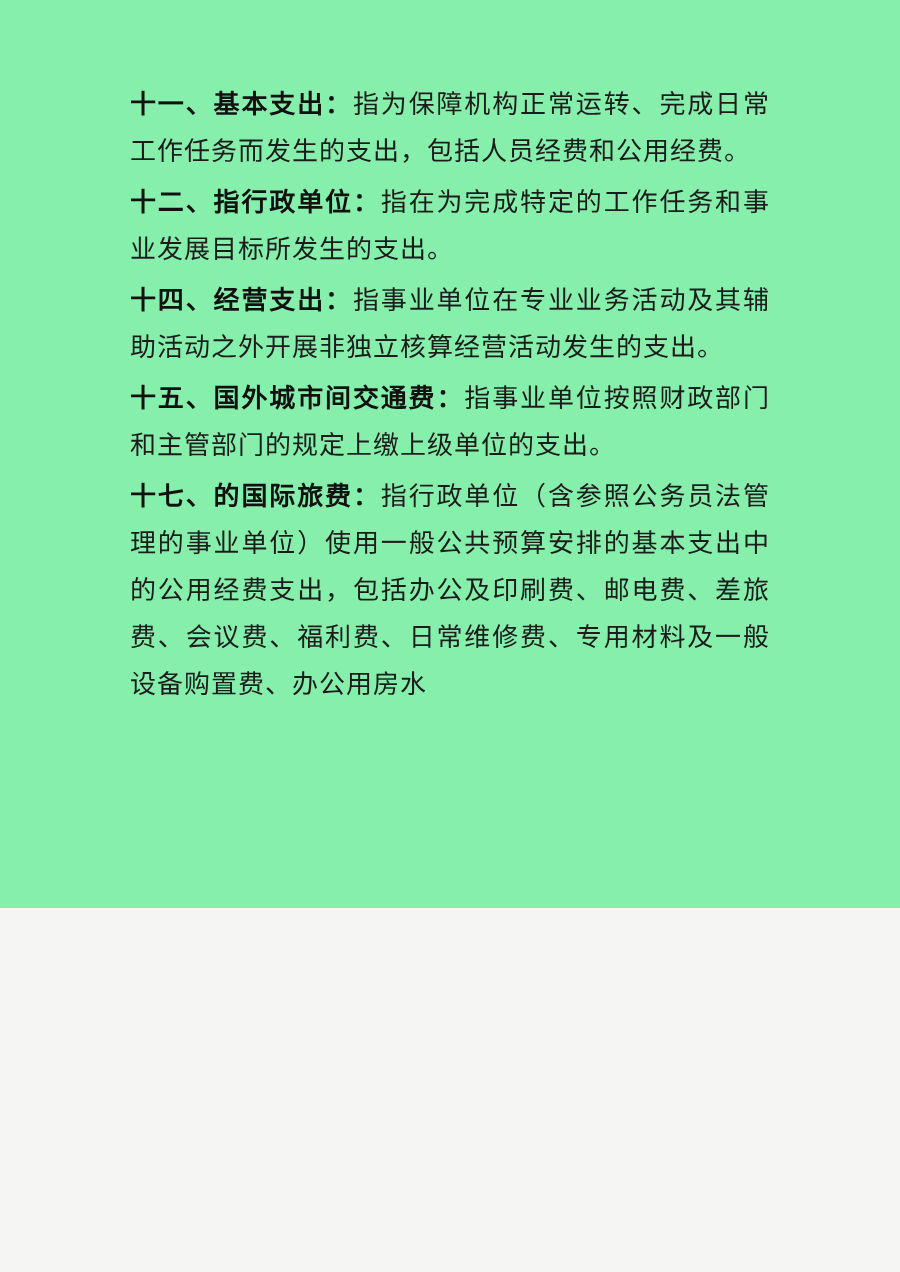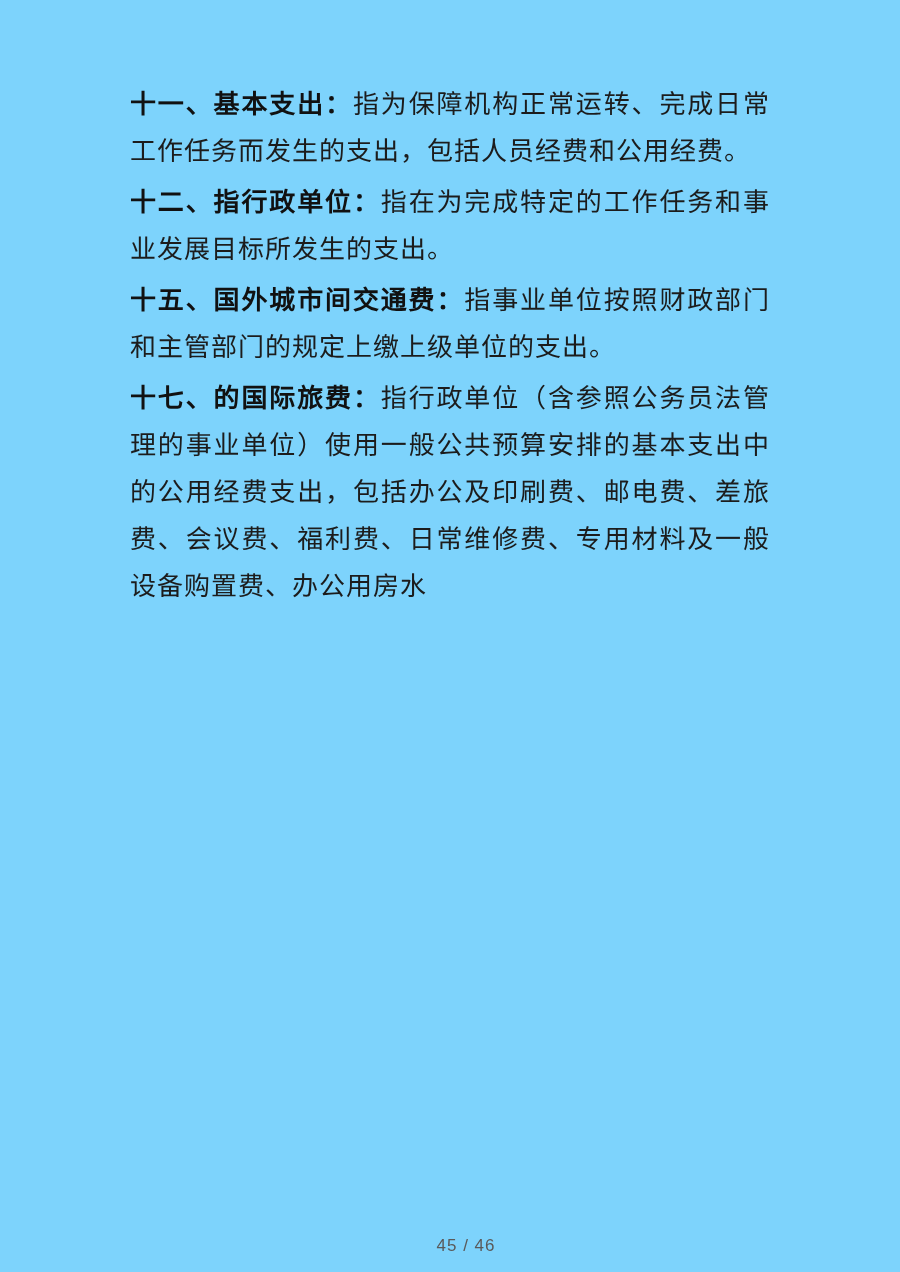--- a/index.html
+++ b/index.html
@@ -4,22 +4,22 @@
 <style>
   * { margin: 0; padding: 0; box-sizing: border-box; }
   html, body {
     width: 900px;
     background: #f5f5f3;
     font-family: "Liberation Sans", sans-serif;
   }
   .page {
     position: relative;
     width: 900px;
-    height: 1272px;
-    background: #7dd3fc;
+    height: 908px;
+    background: #86efac;
     overflow: hidden;
   }
   .content {
     position: absolute;
     top: 81px;
     left: 130px;
     width: 640px;
   }
   .para {
     font-size: 26px;
@@ -55,20 +55,21 @@
 <body>
 
 <div class="page">
   <div class="content">
 
     <p class="para"><span class="head">十一、基本支出：</span><span class="body-text">指为保障机构正常运转、完成日常工作任务而发生的支出，包括人员经费和公用经费。</span></p>
 
     <p class="para"><span class="head">十二、指行政单位：</span><span class="body-text">指在为完成特定的工作任务和事业发展目标所发生的支出。</span></p>
 
 
+    <p class="para"><span class="head">十四、经营支出：</span><span class="body-text">指事业单位在专业业务活动及其辅助活动之外开展非独立核算经营活动发生的支出。</span></p>
 
     <p class="para"><span class="head">十五、国外城市间交通费：</span><span class="body-text">指事业单位按照财政部门和主管部门的规定上缴上级单位的支出。</span></p>
 
 
     <p class="para"><span class="head">十七、的国际旅费：</span><span class="body-text">指行政单位（含参照公务员法管理的事业单位）使用一般公共预算安排的基本支出中的公用经费支出，包括办公及印刷费、邮电费、差旅费、会议费、福利费、日常维修费、专用材料及一般设备购置费、办公用房水</span></p>
 
   </div>
 
   <div class="footer">45 / 46</div>
 </div>

